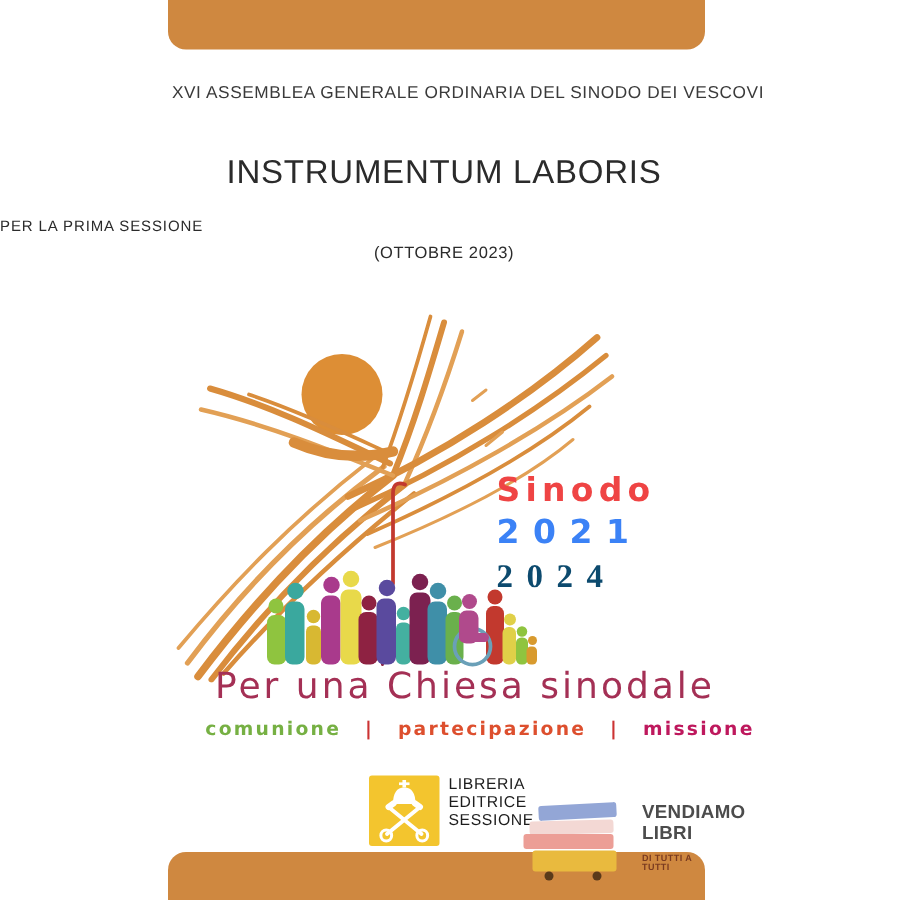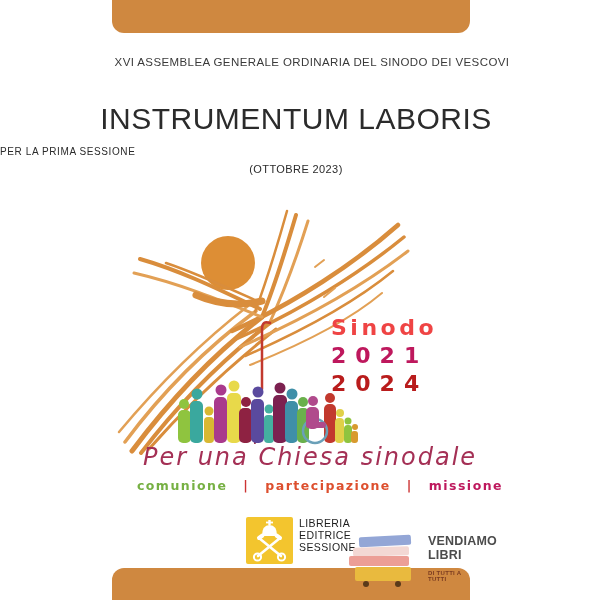--- a/index.html
+++ b/index.html
@@ -4,33 +4,33 @@
 <style>
   html,body{margin:0;padding:0;background:#ffffff;}
   .canvas{position:relative;width:600px;height:600px;background:#fff;overflow:hidden;
           font-family:"Liberation Sans",sans-serif;}
   .band{position:absolute;left:112px;width:358px;background:#cf8840;z-index:1;}
   .band-top{top:0;height:33px;border-radius:0 0 12px 12px;}
   .band-bottom{top:568px;height:32px;border-radius:12px 12px 0 0;}
   .assembly{position:absolute;top:56px;left:16px;width:592px;text-align:center;
             font-size:11.5px;letter-spacing:.4px;color:#3a3a3a;}
   .title{position:absolute;top:102px;left:0;width:592px;margin:0;text-align:center;
-         font-size:30px;font-weight:normal;letter-spacing:.5px;color:#2b2b2b;}
+         font-size:22px;font-weight:normal;letter-spacing:.5px;color:#2b2b2b;}
   .subtitle{position:absolute;top:146px;left:0;width:592px;
             font-size:10px;letter-spacing:.6px;color:#2b2b2b;}
   .datenote{position:absolute;top:163px;left:0;width:592px;text-align:center;
             font-size:11px;letter-spacing:.4px;color:#2b2b2b;}
   .artwork{position:absolute;left:110px;top:205px;width:370px;height:250px;}
   .wordmark{position:absolute;left:331px;top:314px;font-family:"DejaVu Sans",sans-serif;
             font-weight:bold;font-size:22px;line-height:28px;}
   .wm-sinodo{color:#ef4444;letter-spacing:3.5px;}
-  .wm-y1{color:#be185d;letter-spacing:9px;}
-  .wm-y2{color:#b91c1c;letter-spacing:9px;}
+  .wm-y1{color:#3b82f6;letter-spacing:9px;}
+  .wm-y2{color:#0c4a6e;letter-spacing:9px;font-family:Liberation Serif, serif;}
   .tagline{position:absolute;top:443px;left:20px;width:580px;text-align:center;
-           font-family:"DejaVu Sans",sans-serif;font-size:24px;letter-spacing:2px;color:#a43055;font-style:italic;}
+           font-family:"DejaVu Sans",sans-serif;font-size:24px;letter-spacing:2px;color:#a43055;}
   .motto{position:absolute;top:478px;left:30px;width:580px;text-align:center;
          font-family:"DejaVu Sans",sans-serif;font-size:12.5px;font-weight:bold;letter-spacing:1.5px;}
   .motto span{margin:16px 5px;}
   .m-green{color:#76b043;}
   .m-orange{color:#dd4f2e;}
   .m-teal{color:#be185d;}
   .m-sep{color:#cc3333;font-weight:bold;}
   .lev{position:absolute;left:246px;top:517px;display:flex;align-items:flex-start;z-index:2;}
   .lev-badge{width:47px;height:47px;background:#f3c52e;border-radius:2px;}
   .lev-text{margin-left:6px;margin-top:0;font-size:10.5px;font-weight:normal;line-height:12px;

